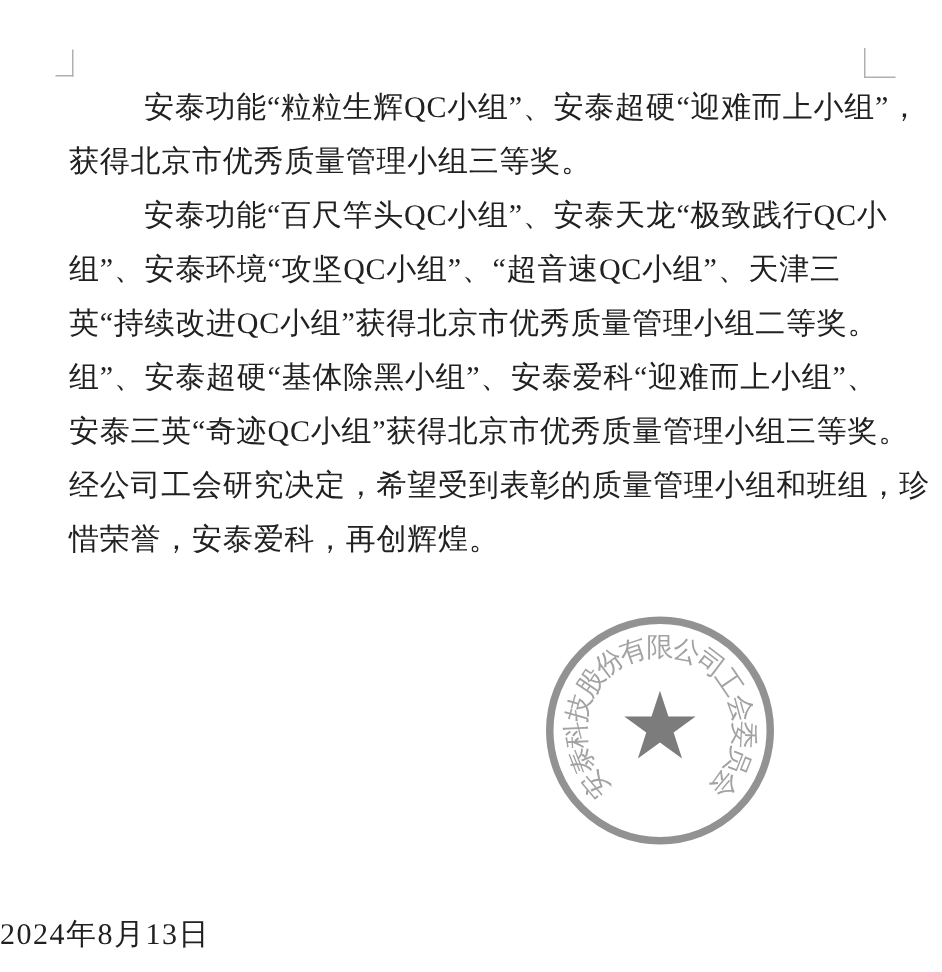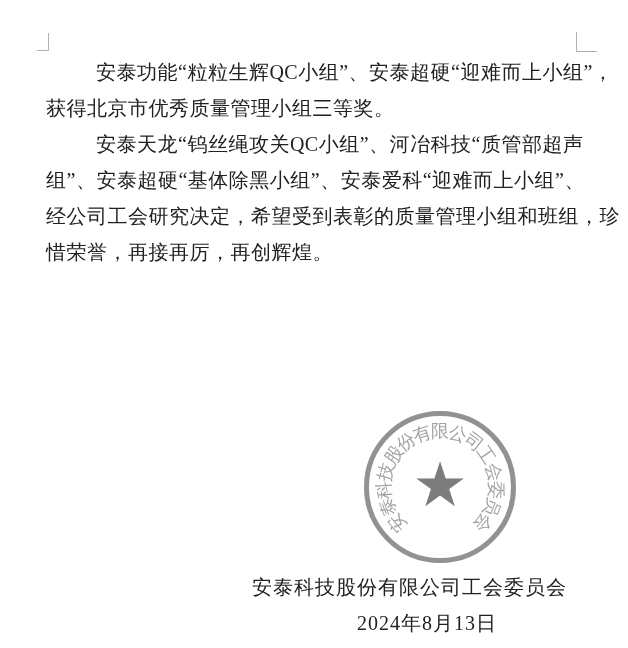--- a/index.html
+++ b/index.html
@@ -42,21 +42,20 @@
     top: 572px; left: 0; right: 0;
     text-align: right;
     padding-right: 61px;
     font-size: 20px;
     line-height: 30px;
     letter-spacing: 1px;
   }
   .date-line {
     position: absolute;
     top: 608px; left: 0; right: 0;
-    text-align: right;
     padding-right: 131px;
     font-size: 20px;
     line-height: 30px;
     letter-spacing: 1px;
   }
   
   .stamp {
     position: absolute;
     left: 364px; top: 411px;
     width: 152px; height: 152px;
@@ -96,30 +95,34 @@
 
   <div class="crop-mark tl"></div>
   <div class="crop-mark tr"></div>
 
   <div class="doc-body">
     <div class="para">
       <div class="line indent">安泰功能“粒粒生辉QC小组”、安泰超硬“迎难而上小组”，</div>
       <div class="line">获得北京市优秀质量管理小组三等奖。</div>
     </div>
     <div class="para">
-      <div class="line indent">安泰天龙“钨丝绳攻关QC小组”、河冶科技“质管部超声</div>
+      <div class="line indent">安泰功能“百尺竿头QC小组”、安泰天龙“极致践行QC小</div>
+      <div class="line">组”、安泰环境“攻坚QC小组”、“超音速QC小组”、天津三</div>
+      <div class="line">英“持续改进QC小组”获得北京市优秀质量管理小组二等奖。</div>
+    </div>
+    <div class="para">
       <div class="line">组”、安泰超硬“基体除黑小组”、安泰爱科“迎难而上小组”、</div>
+      <div class="line">安泰三英“奇迹QC小组”获得北京市优秀质量管理小组三等奖。</div>
     </div>
     <div class="para">
       <div class="line">经公司工会研究决定，希望受到表彰的质量管理小组和班组，珍</div>
-      <div class="line">惜荣誉，再接再厉，再创辉煌。</div>
+      <div class="line">惜荣誉，安泰爱科，再创辉煌。</div>
     </div>
   </div>
 
-  <div class="signature-line">安泰科技股份有限公司工会委员会</div>
   <div class="date-line">2024年8月13日</div>
 
   <div class="stamp">
     <div class="stamp-ring"></div>
     <div class="stamp-arc">
         <span style="left: 23.1015px; top: 101.996px; transform: rotate(-130deg);">安</span>
         <span style="left: 13.8711px; top: 86.4591px; transform: rotate(-111.429deg);">泰</span>
         <span style="left: 10.0696px; top: 68.7914px; transform: rotate(-92.8571deg);">科</span>
         <span style="left: 12.093px; top: 50.8329px; transform: rotate(-74.2857deg);">技</span>
         <span style="left: 19.7306px; top: 34.4541px; transform: rotate(-55.7143deg);">股</span>

